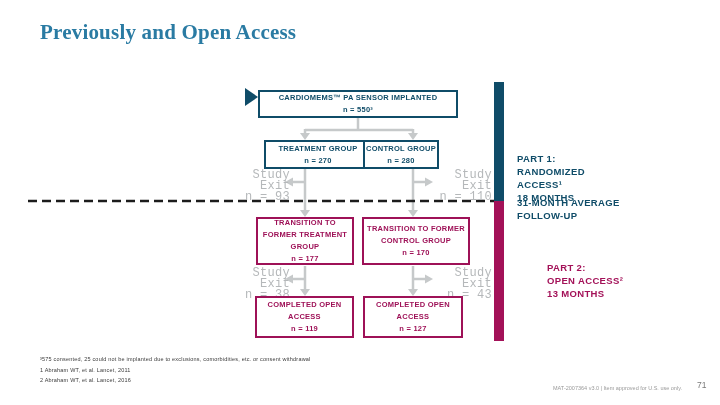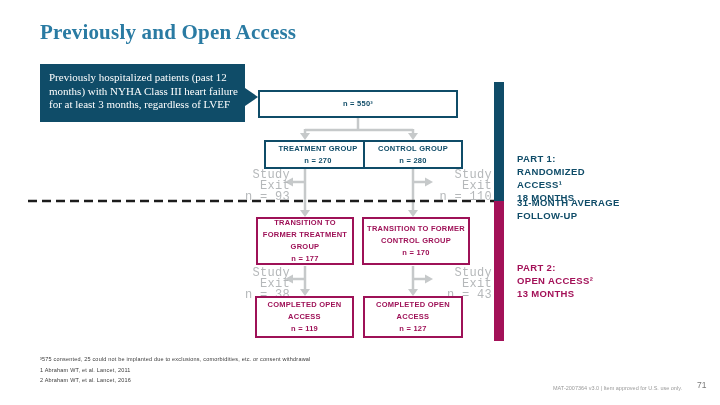--- a/index.html
+++ b/index.html
@@ -18,42 +18,42 @@
          border-left:13px solid #0f4c68;}
 
   .box{position:absolute;box-sizing:border-box;background:#fff;display:flex;
        flex-direction:column;align-items:center;justify-content:center;text-align:center;
        font-weight:bold;font-size:7.5px;line-height:1.6;letter-spacing:.25px;}
   .navy{border:2.5px solid #0f4c68;color:#0f4c68;}
   .magenta{border:2.5px solid #9e1157;color:#9e1157;}
 
   .b-implanted{left:258px;top:90px;width:200px;height:28px;}
   .b-treatment{left:264px;top:140px;width:108px;height:29px;}
-  .b-control{left:363px;top:140px;width:100px;height:29px;}
+  .b-control{left:363px;top:140px;width:76px;height:29px;}
   .b-trans-l{left:256px;top:217px;width:98px;height:48px;padding:0 4px;}
   .b-trans-r{left:362px;top:217px;width:108px;height:48px;padding:0 1px;}
   .b-comp-l{left:255px;top:296px;width:99px;height:42px;padding:0 10px;}
   .b-comp-r{left:363px;top:296px;width:100px;height:42px;padding:0 10px;}
 
   .exit{position:absolute;font-family:Liberation Mono, monospace;font-size:12px;
         line-height:11px;color:#b5b8ba;text-align:right;letter-spacing:.3px;}
   .exit1l{left:228px;top:170px;width:62px;}
   .exit1r{left:428px;top:170px;width:64px;}
   .exit2l{left:228px;top:268px;width:62px;}
   .exit2r{left:428px;top:268px;width:64px;}
 
   .rail{position:absolute;left:494px;width:10px;}
   .rail-navy{top:82px;height:119px;background:#0f4c68;}
   .rail-magenta{top:201px;height:140px;background:#a31158;}
 
   .side{position:absolute;left:517px;font-weight:bold;font-size:9.5px;line-height:13px;
         letter-spacing:.35px;white-space:pre-line;}
   .side-p1{top:124px;color:#0f4c68;width:120px;margin-top:28px;}
   .side-mid{top:196px;color:#0f4c68;width:130px;}
-  .side-p2{top:261px;color:#a31158;width:130px;}
+  .side-p2{top:261px;color:#a31158;width:130px;margin-left:30px;}
 
   .footnotes{position:absolute;left:40px;top:354px;font-size:5.5px;line-height:10.5px;
              color:#3a3a3a;letter-spacing:.2px;}
   .doc{position:absolute;left:553px;top:385px;font-size:5.5px;color:#9a9a9a;}
   .page{position:absolute;left:697px;top:380px;font-size:8.5px;color:#7a7a7a;}
 
   svg{position:absolute;inset:0;pointer-events:none;}
 </style>
 </head>
 <body>
@@ -78,24 +78,24 @@
       <polygon points="425,177.5 425,186.5 433,182"></polygon>
       <polygon points="300,289 310,289 305,296"></polygon>
       <polygon points="408,289 418,289 413,296"></polygon>
       <polygon points="293,274.5 293,283.5 285,279"></polygon>
       <polygon points="425,274.5 425,283.5 433,279"></polygon>
     </g>
   </svg>
 
   <div class="title">Previously and Open Access</div>
 
-  <div class="intro">Previously hospitalized patients (past 12 months) with NYHA Class III heart failure for at least 3 months, regardless of LVEF</div>
   <div class="intro-arrow"></div>
 
   <div class="box navy b-implanted">
+    <span>CARDIOMEMS™ PA SENSOR IMPLANTED</span>
     <span>n = 550³</span>
   </div>
 
   <div class="box navy b-treatment">
     <span>TREATMENT GROUP</span>
     <span>n = 270</span>
   </div>
 
   <div class="box navy b-control">
     <span>CONTROL GROUP</span>

